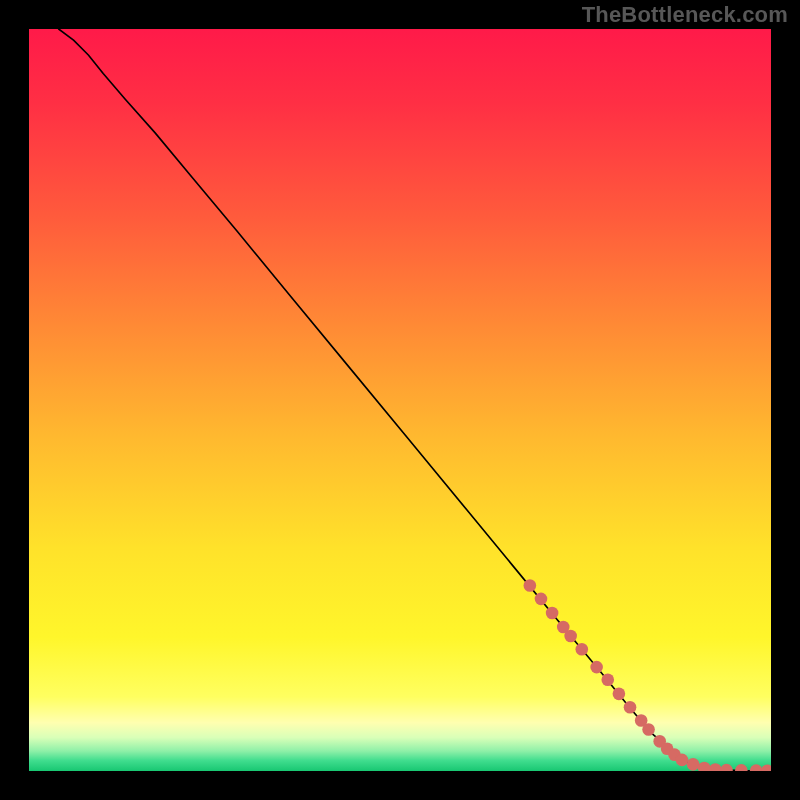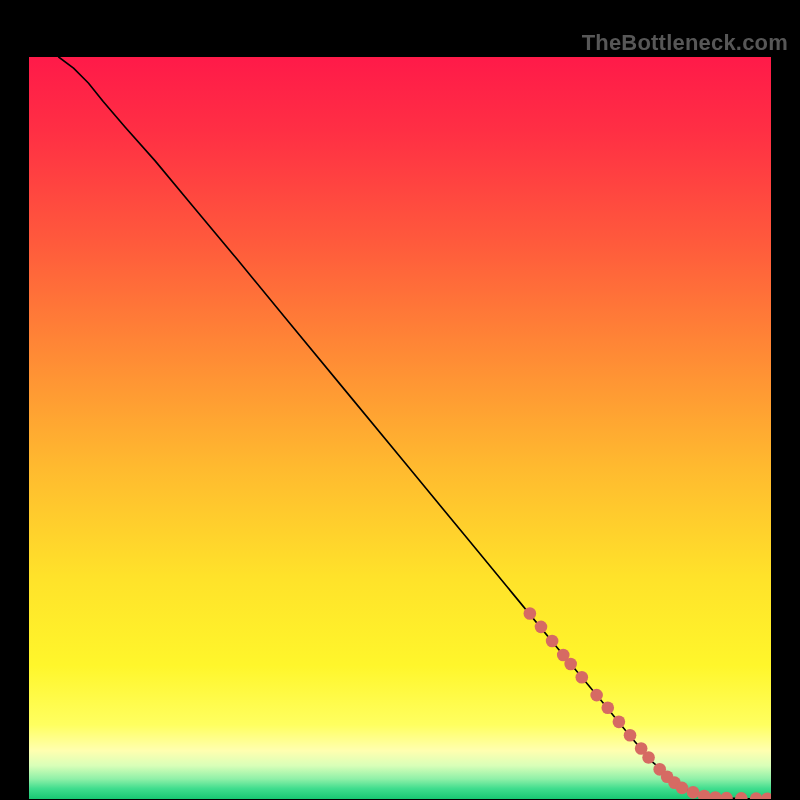--- a/index.html
+++ b/index.html
@@ -8,21 +8,20 @@
     width: 800px;
     height: 800px;
     background: #000000;
     overflow: hidden;
     font-family: Arial, Helvetica, sans-serif;
   }
   .stage {
     position: relative;
     width: 800px;
     height: 596px;
-    margin-top: 28px;
   }
   .watermark {
     position: absolute;
     top: 2px;
     right: 12px;
     color: #575757;
     font-size: 22px;
     font-weight: 600;
     letter-spacing: 0.2px;
     z-index: 50;

